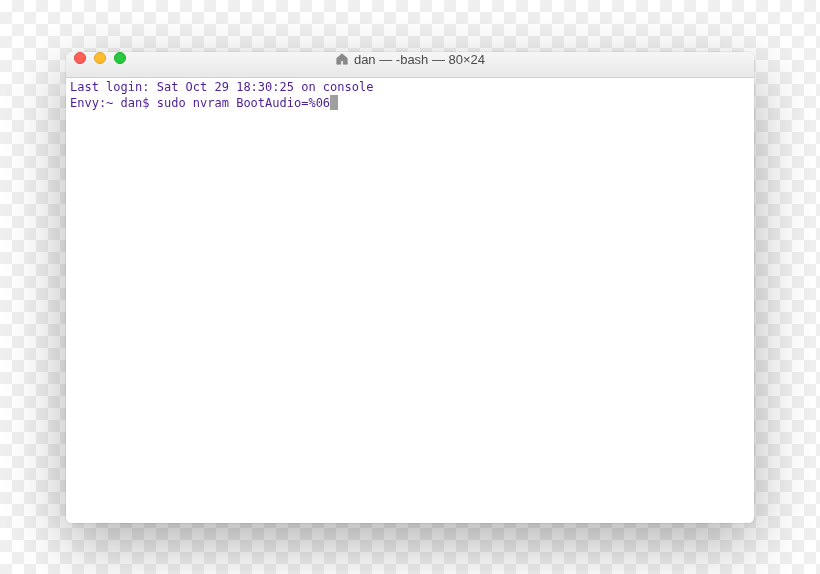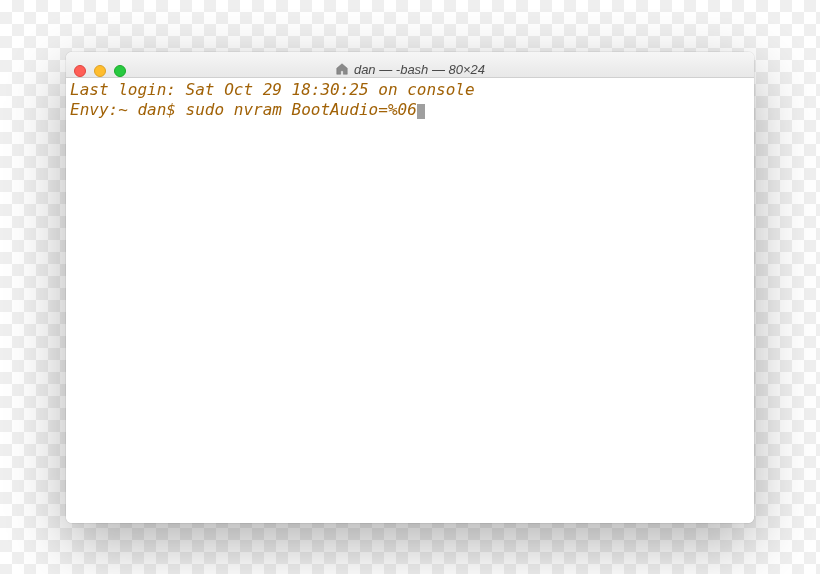--- a/index.html
+++ b/index.html
@@ -30,24 +30,23 @@
       box-shadow: 0 20px 60px rgba(0,0,0,0.3), 0 0 0 1px rgba(0,0,0,0.05);
       overflow: hidden;
       display: flex;
       flex-direction: column;
     }
     .titlebar {
       height: 26px;
       background: linear-gradient(to bottom, #f6f6f6 0%, #e8e8e8 100%);
       border-bottom: 1px solid #d0d0d0;
       display: flex;
-      align-items: flex-end;
+      align-items: flex-start;
       position: relative;
       padding: 0 8px;
-      font-style: italic;
     }
     .traffic-lights {
       display: flex;
       gap: 8px;
       align-items: center;
     }
     .traffic-light {
       width: 12px;
       height: 12px;
       border-radius: 50%;
@@ -80,26 +79,25 @@
     .home-icon svg {
       width: 14px;
       height: 14px;
       display: block;
     }
     .terminal-body {
       flex: 1;
       background: #ffffff;
       padding: 2px 4px;
       font-family: "Menlo", "Monaco", "Consolas", monospace;
-      font-size: 16px;
+      font-size: 12px;
       line-height: 1.25;
-      color: #a16207;
+      color: #4c1d95;
       white-space: pre;
       overflow: hidden;
-      font-style: italic;
     }
     .term-line {
       display: block;
     }
     .cursor {
       display: inline-block;
       width: 8px;
       height: 15px;
       background: #9f9f9f;
       vertical-align: text-bottom;

